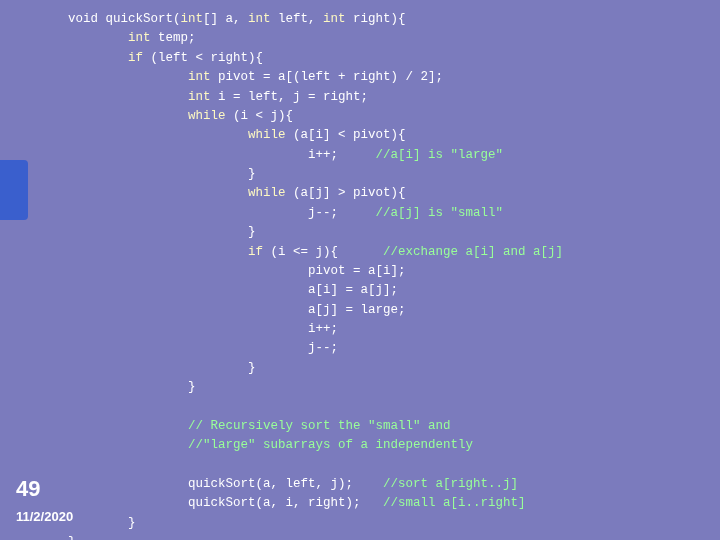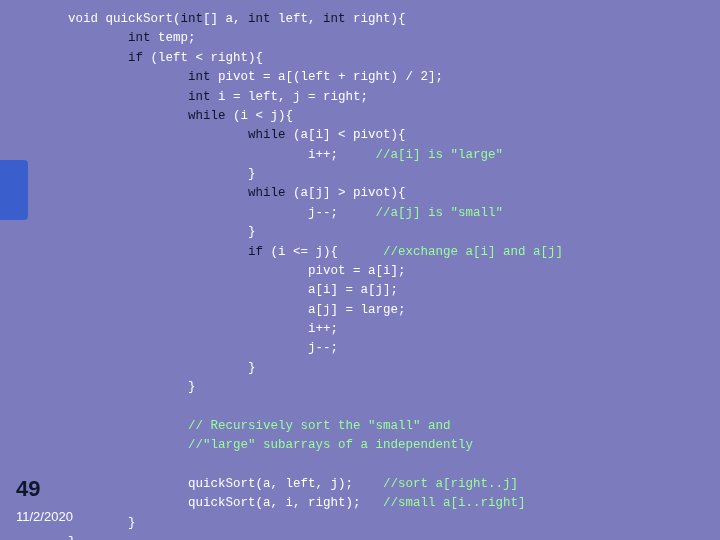--- a/index.html
+++ b/index.html
@@ -37,39 +37,40 @@
       right: 0;
       bottom: 80px;
       padding: 10px 8px;
       color: #ffffff;
       font-size: 12.5px;
       line-height: 1.55;
       white-space: pre;
     }
 
     .slide-number {
-      color: #0f172a;
+      color: #ffffff;
       font-family: Arial, sans-serif;
       font-size: 22px;
       font-weight: bold;
       position: absolute;
       bottom: 38px;
       left: 16px;
     }
 
     .date-text {
       color: #ffffff;
       font-family: Arial, sans-serif;
       font-size: 13px;
       position: absolute;
       bottom: 16px;
       left: 16px;
+      font-weight: bold;
     }
 
-    .kw { color: #0f172a; }
+    .kw { color: #fef9c3; }
     .cm { color: #99ff99; }
     .normal { color: #ffffff; }
   </style>
 </head>
 <body>
 
 <div class="slide-container">
   <div class="blue-tab"></div>
 
   <div class="code-area"><span class="normal">void quickSort(<span class="kw">int</span>[] a, <span class="kw">int</span> left, <span class="kw">int</span> right){</span>

